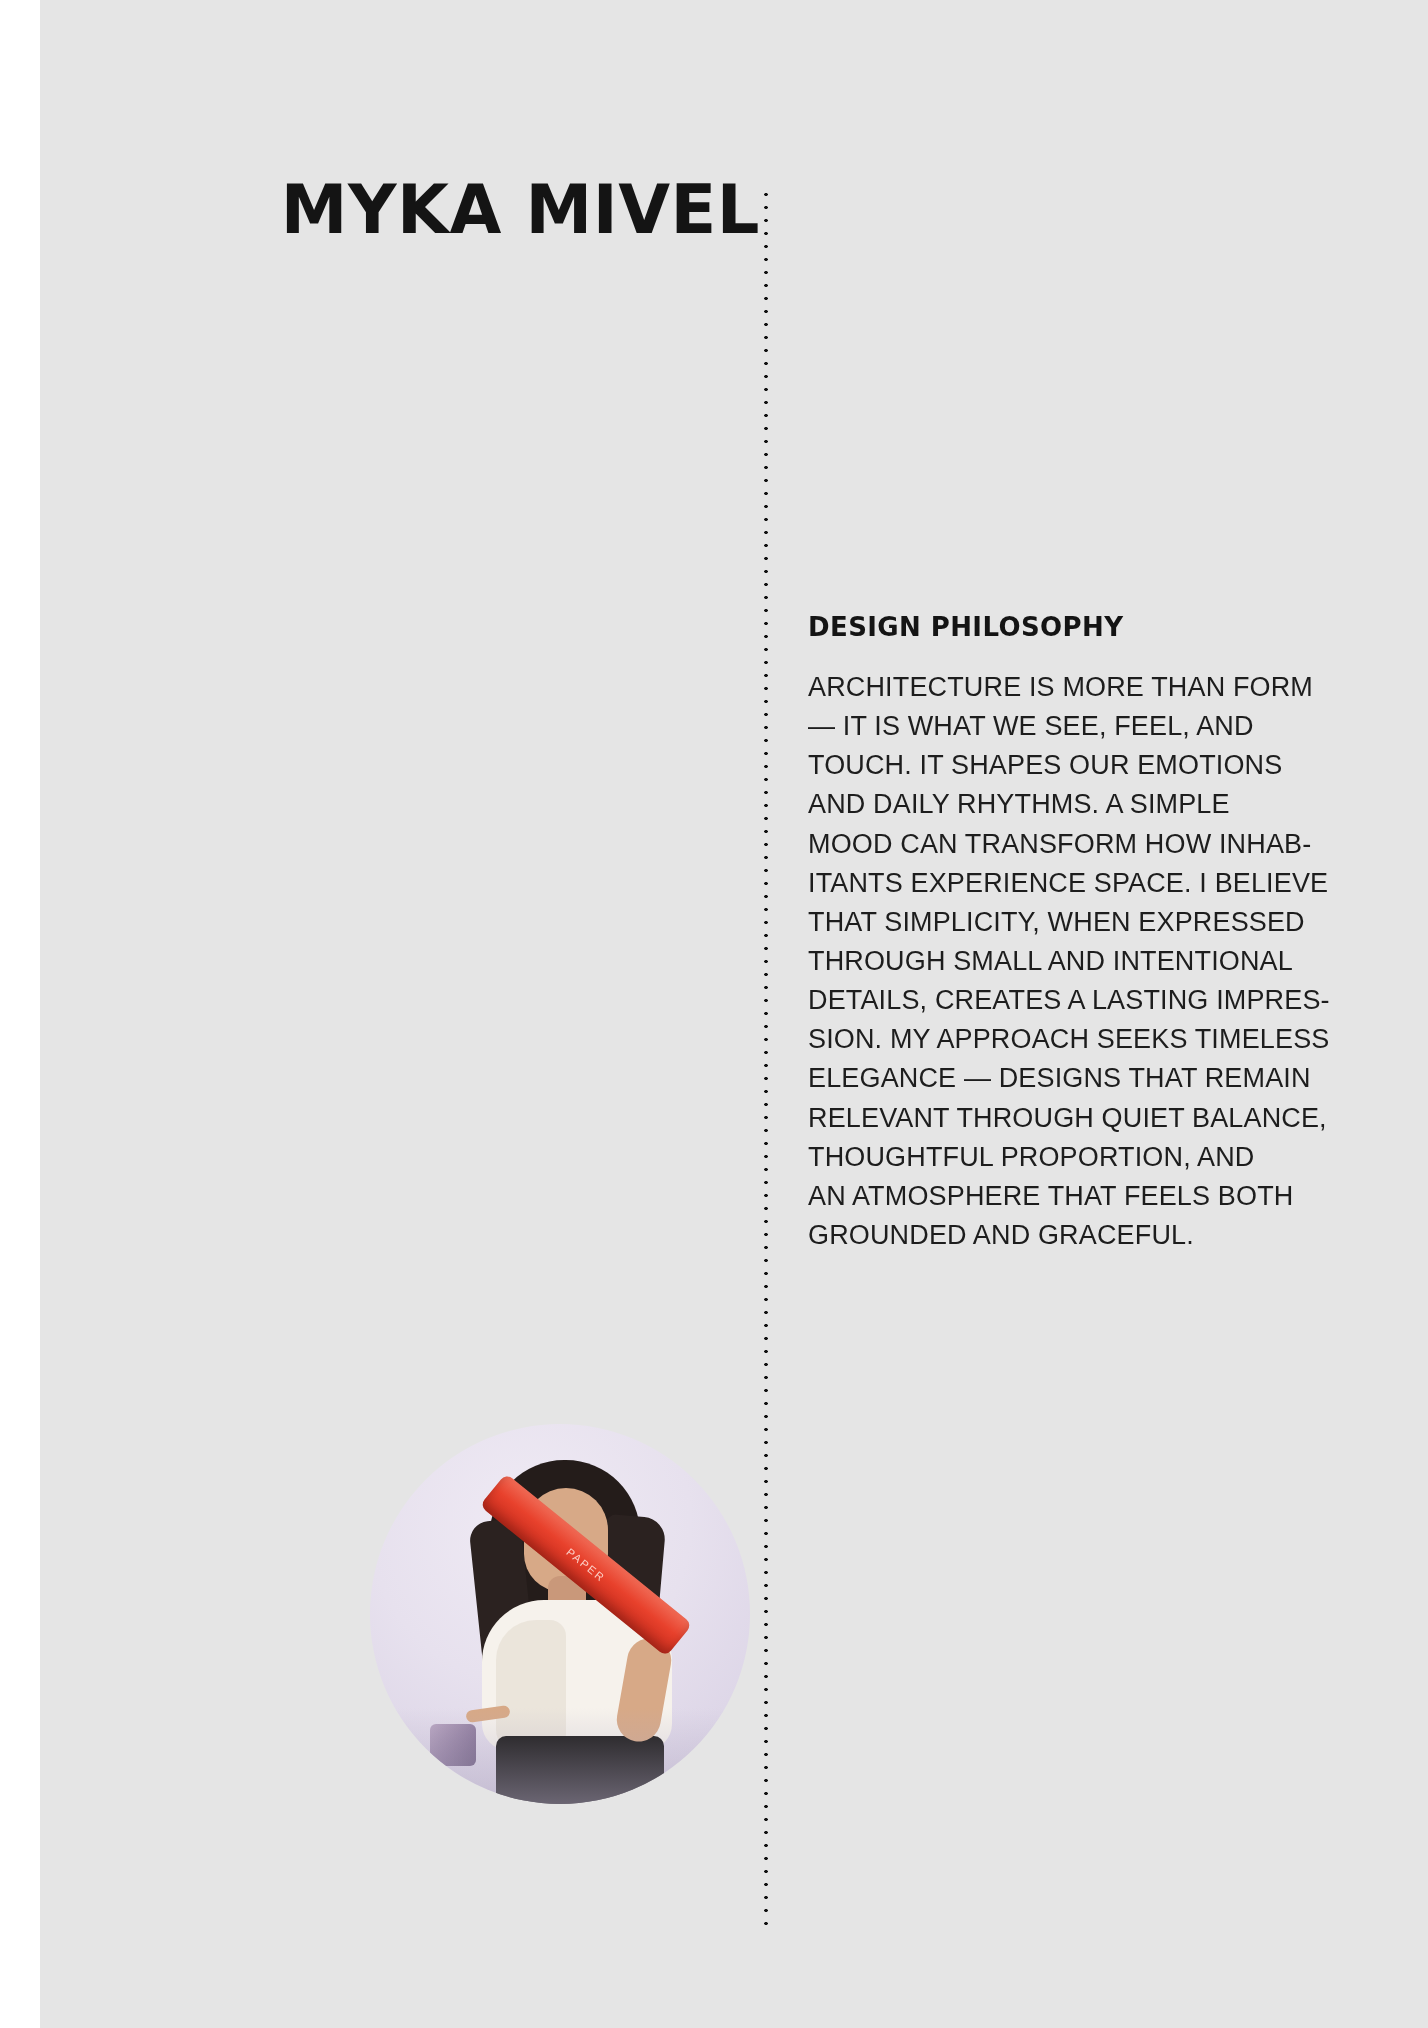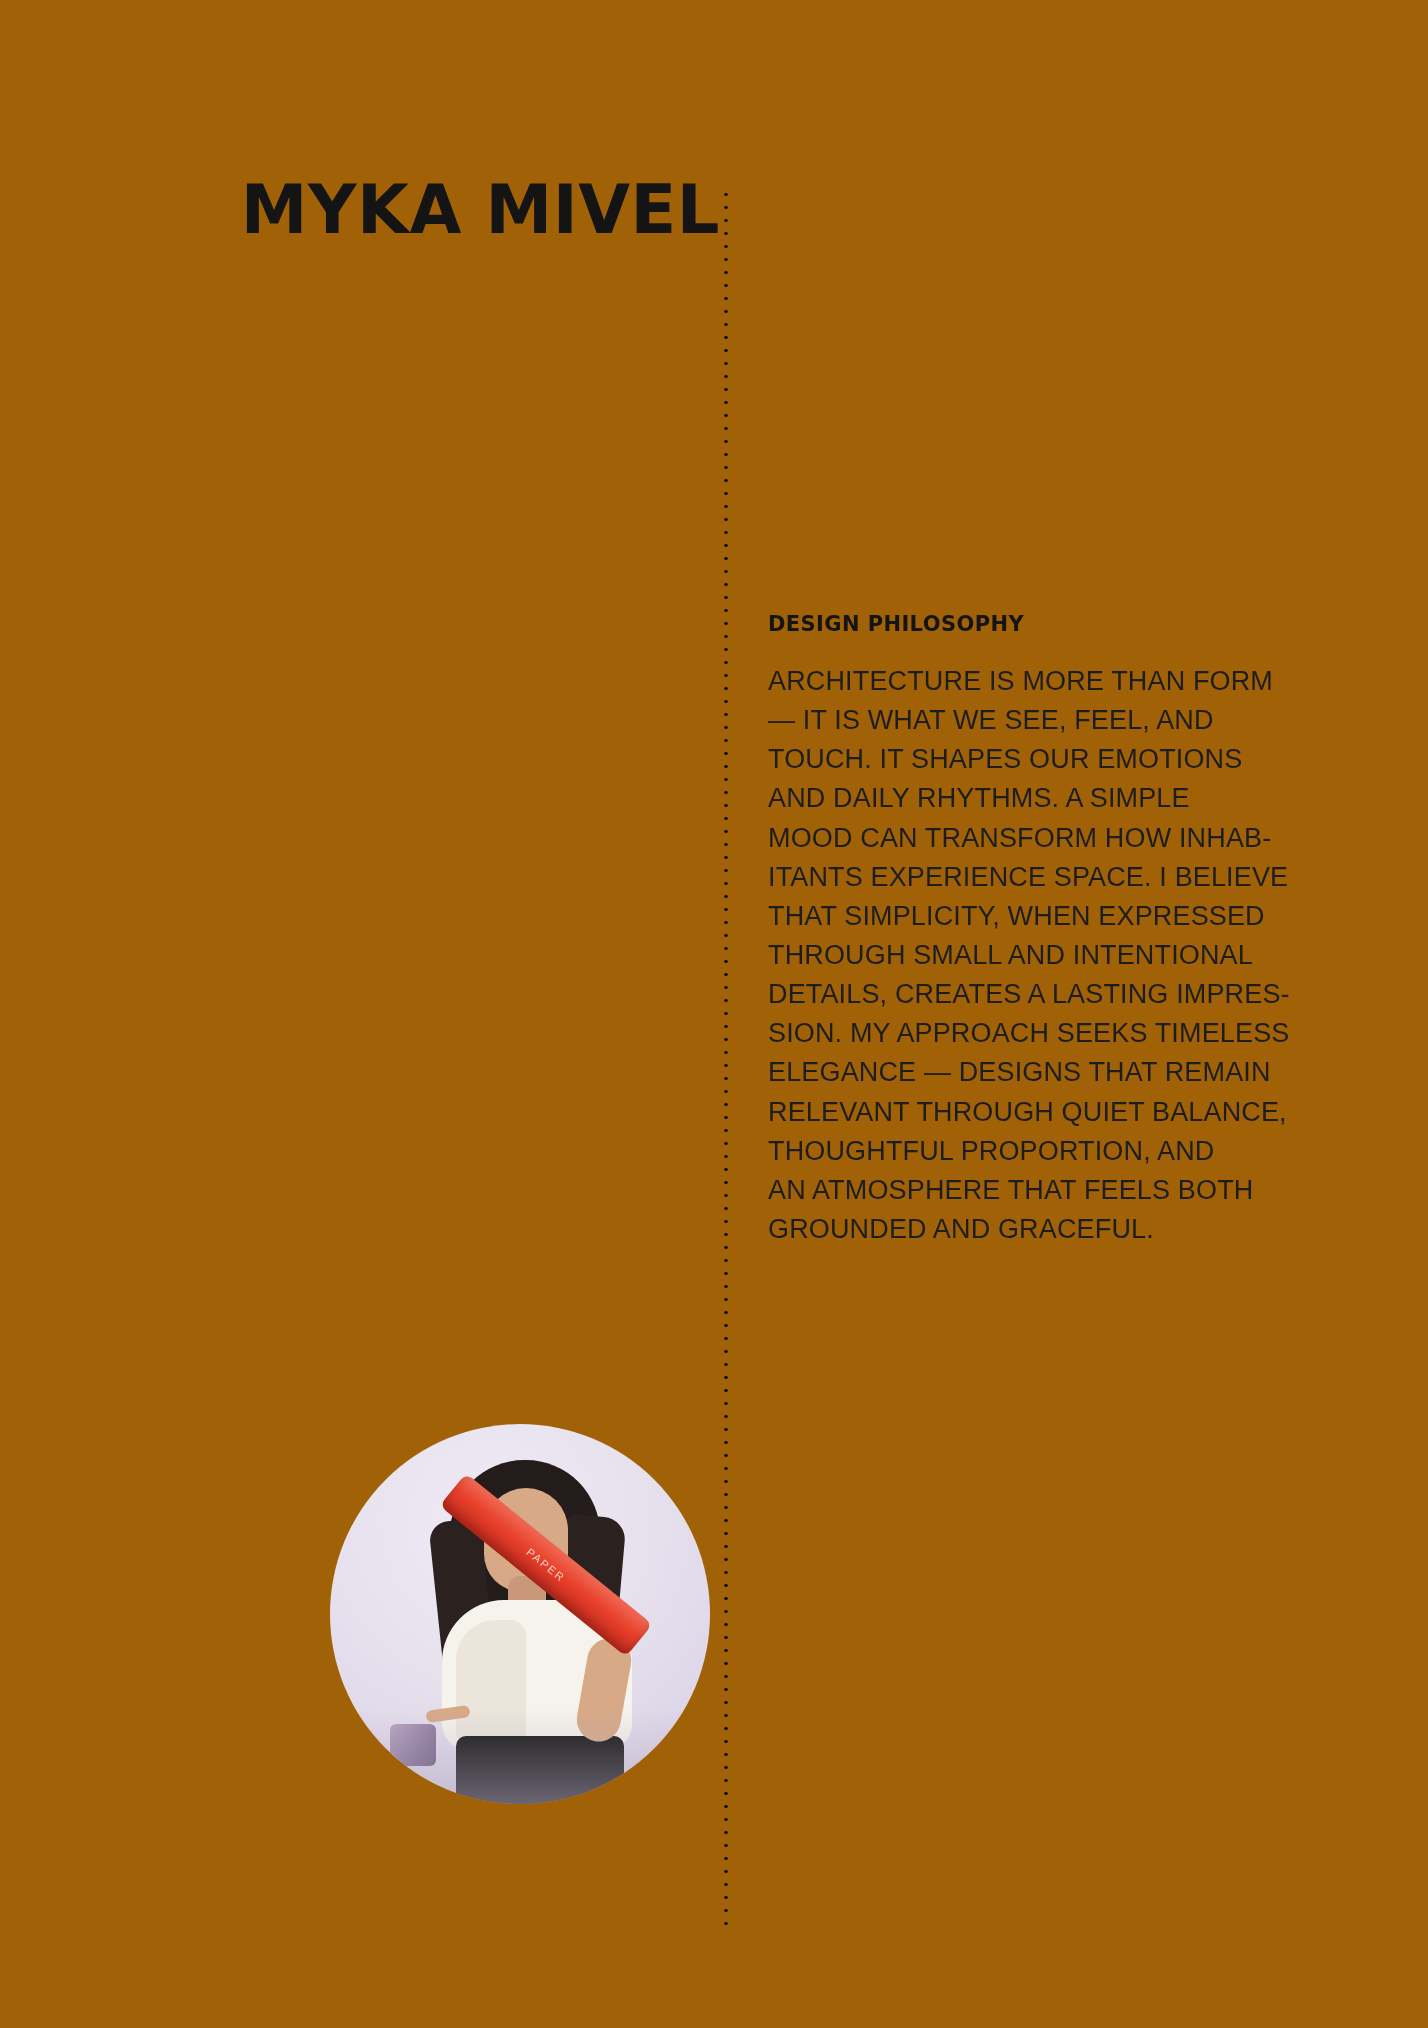--- a/index.html
+++ b/index.html
@@ -12,21 +12,22 @@
     height: 2028px;
     position: relative;
     font-family: "Liberation Sans", sans-serif;
     color: #1a1a1a;
     overflow: hidden;
   }
 
   .page {
     position: absolute;
     inset: 0;
-    background: #a16207;
+    background: #e5e5e5;
+    margin-left: 40px;
   }
 
   
   .divider {
     position: absolute;
     left: 724px;
     top: 188px;
     width: 4px;
     height: 1742px;
     background-image: radial-gradient(circle, #111111 1.6px, rgba(0,0,0,0) 1.9px);
@@ -58,21 +59,21 @@
   
   .philosophy {
     position: absolute;
     left: 768px;
     top: 612px;
     width: 570px;
   }
   .philosophy-title {
     font-family: "DejaVu Sans", sans-serif;
     font-weight: bold;
-    font-size: 21px;
+    font-size: 26px;
     letter-spacing: 0.4px;
     color: #141414;
     margin-bottom: 26px;
   }
   .philosophy-body {
     font-family: Liberation Sans, sans-serif;
     font-size: 27px;
     line-height: 1.45;
     letter-spacing: 0.15px;
     color: #1d1d1d;

